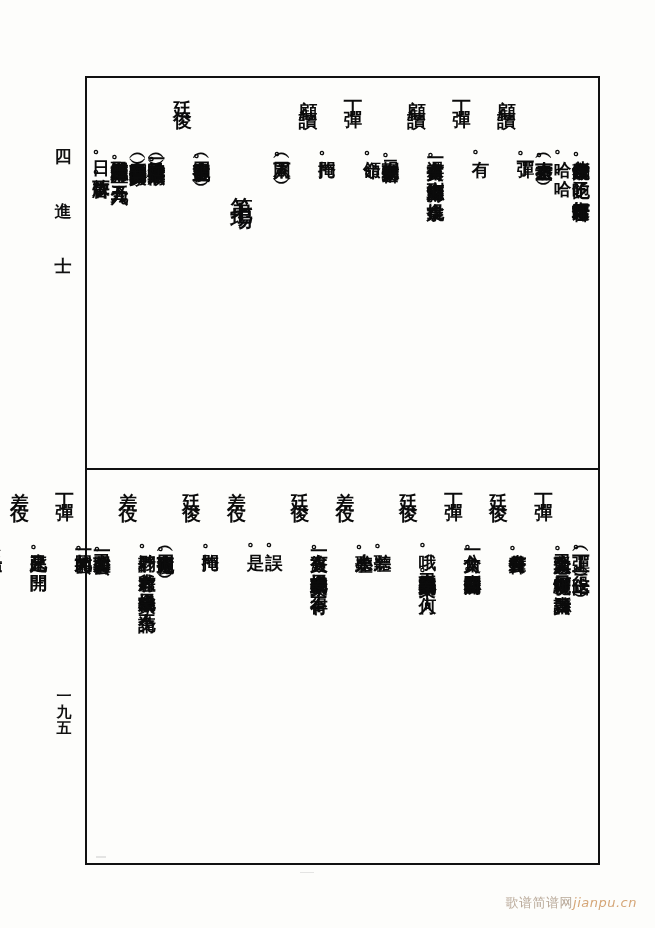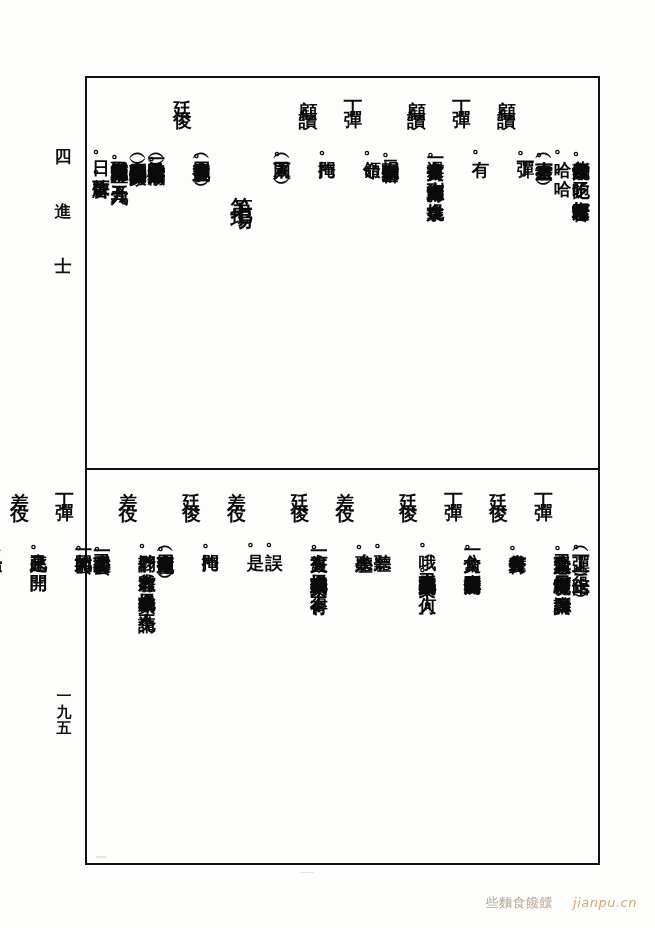--- a/index.html
+++ b/index.html
@@ -146,21 +146,21 @@
     bottom: 16px;
     font-size: 13px;
     color: #b9a999;
     letter-spacing: 0.5px;
     white-space: nowrap;
     font-family: "DejaVu Sans", "Liberation Sans", sans-serif;
   }
   #watermark .wm-url {
     color: #d5a678;
     font-style: italic;
-    margin-left: 20px;
+    margin-left: 0;
   }
 
   
   .speck {
     position: absolute;
     background: #cfcfcf;
     opacity: .55;
   }
 </style>
 </head>
@@ -236,16 +236,16 @@
       <div class="col speaker">丁彈</div>
       <div class="col line">來此已是。開門。</div>
       <div class="col speaker">差役</div>
       <div class="col line">（楊青上。）</div>
     </div>
 
   <div class="speck" style="left:96px;  top:856px; width:10px; height:2px;"></div>
   <div class="speck" style="left:300px; top:872px; width:14px; height:1px;"></div>
 
   <div id="watermark">
-    <span>些麵食饞饢</span><span class="wm-url">jianpu.cn</span>
+    <span>歌谱简谱网</span><span class="wm-url">jianpu.cn</span>
   </div>
 
 </div>
 
 </body></html>

